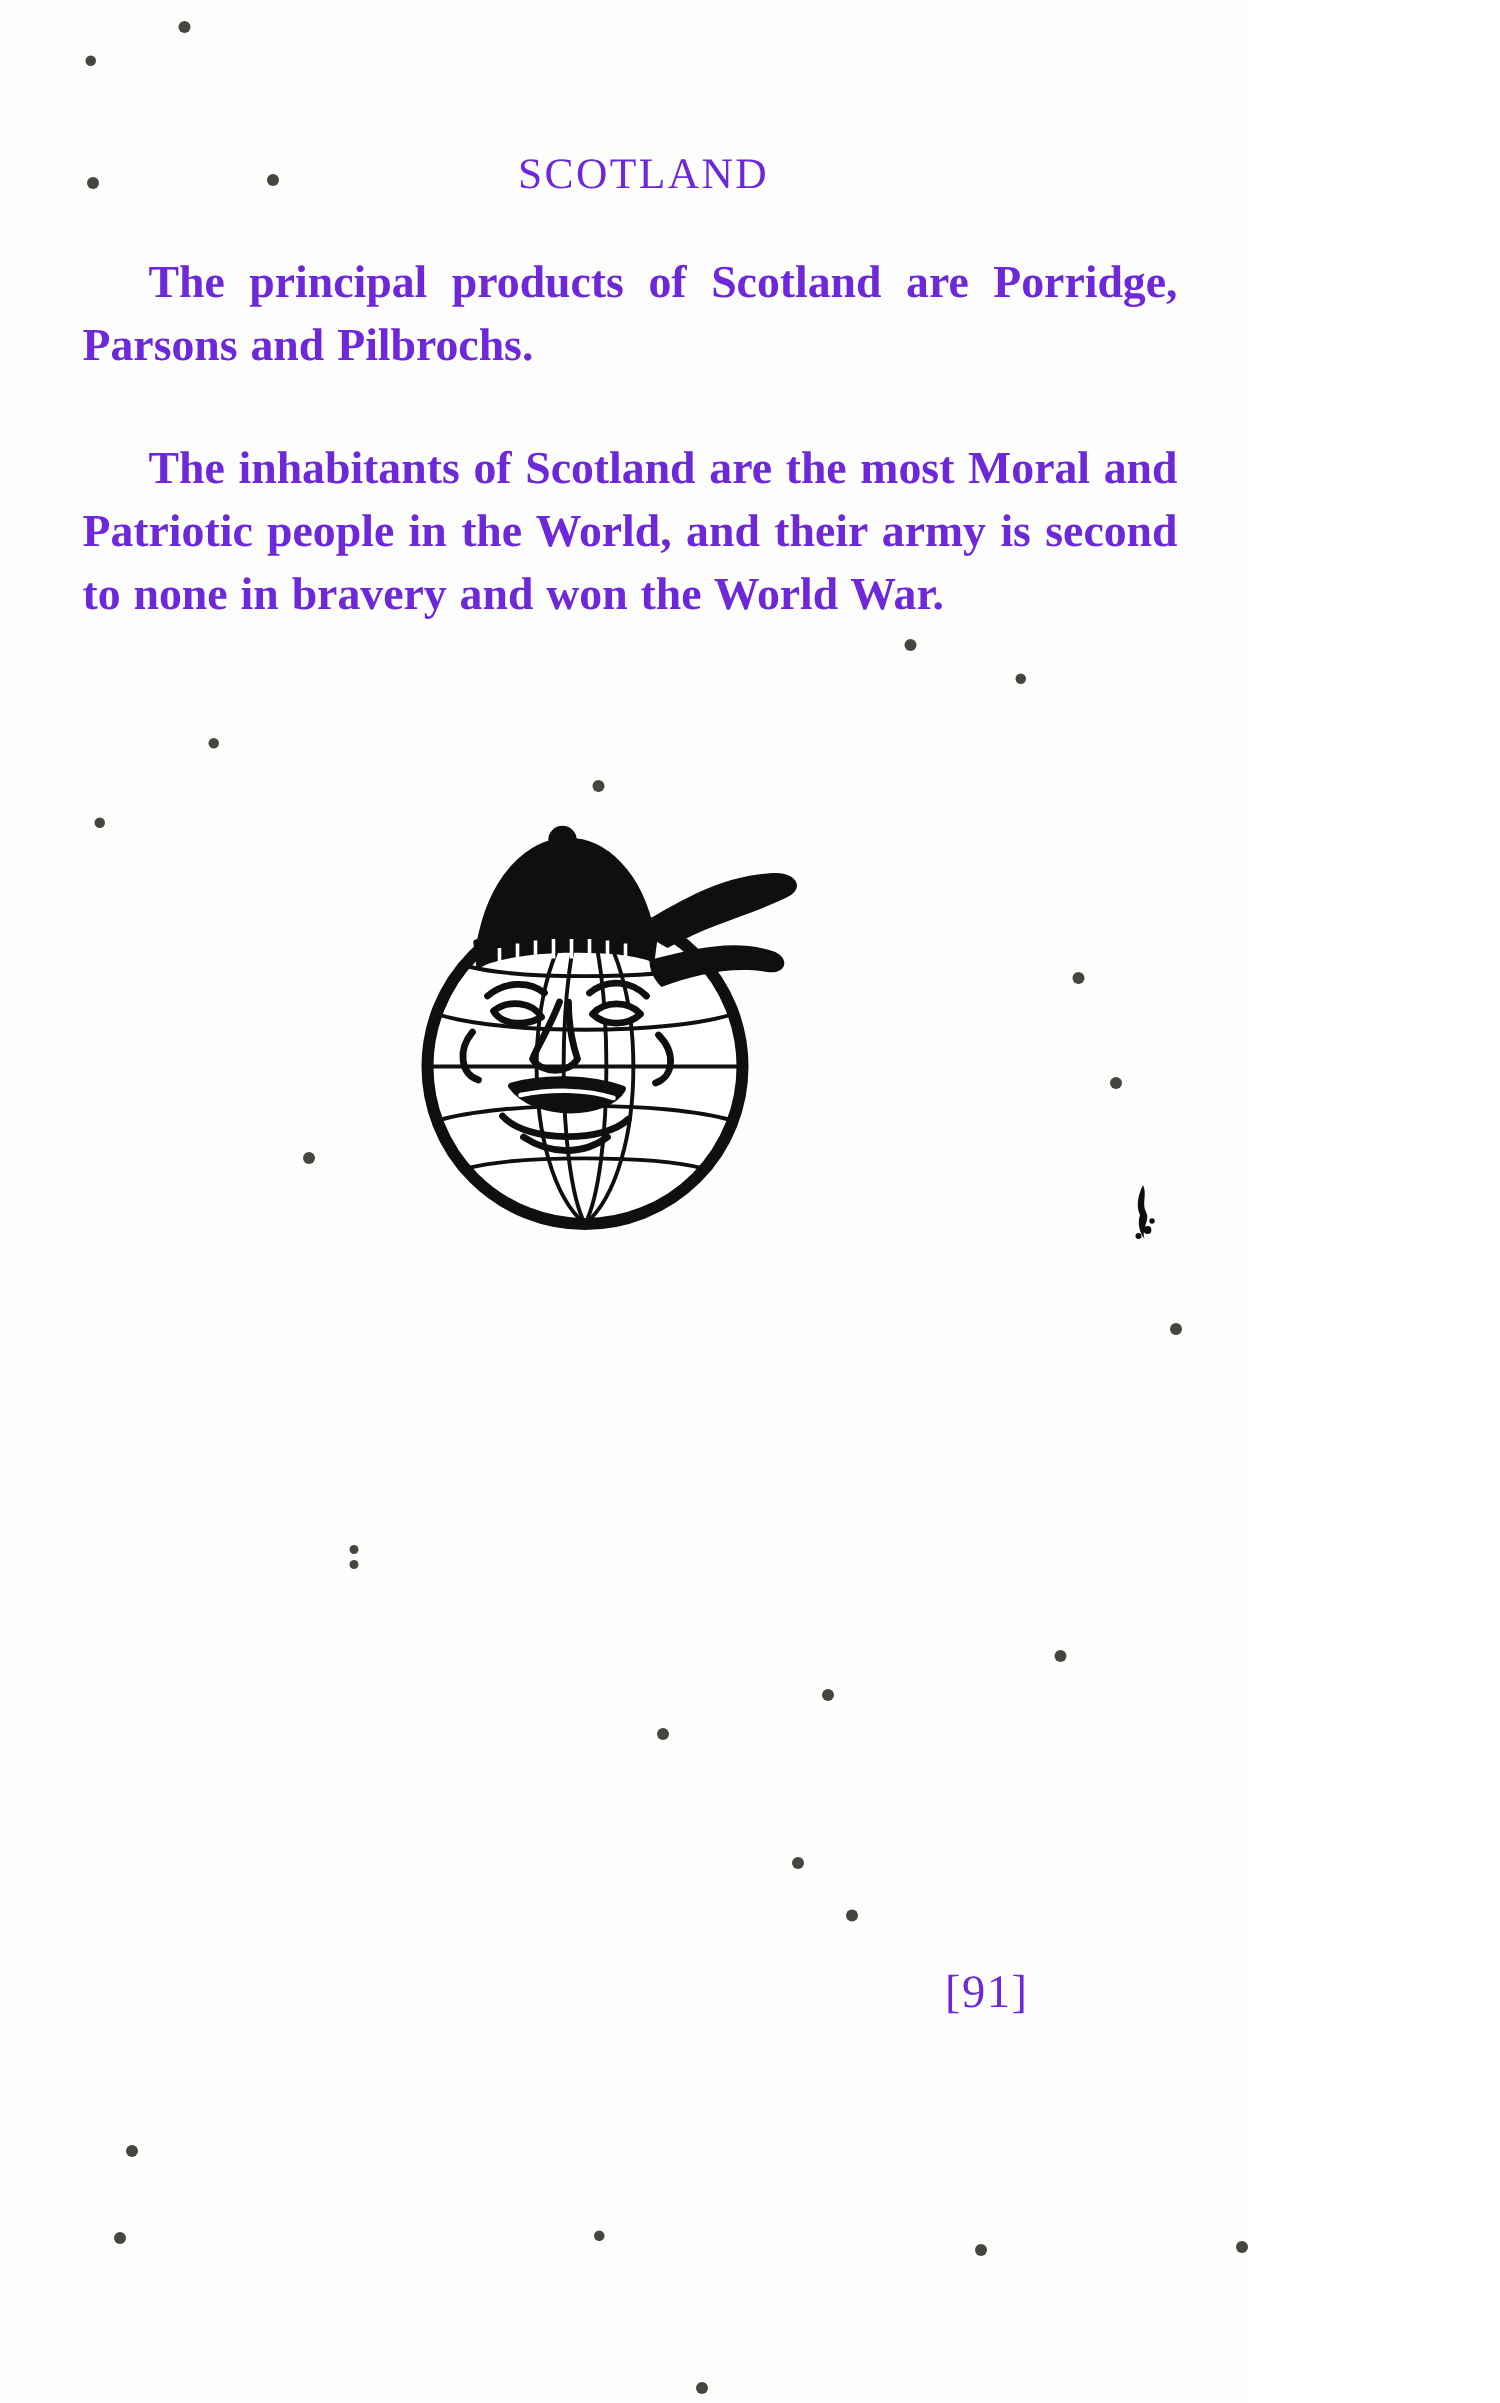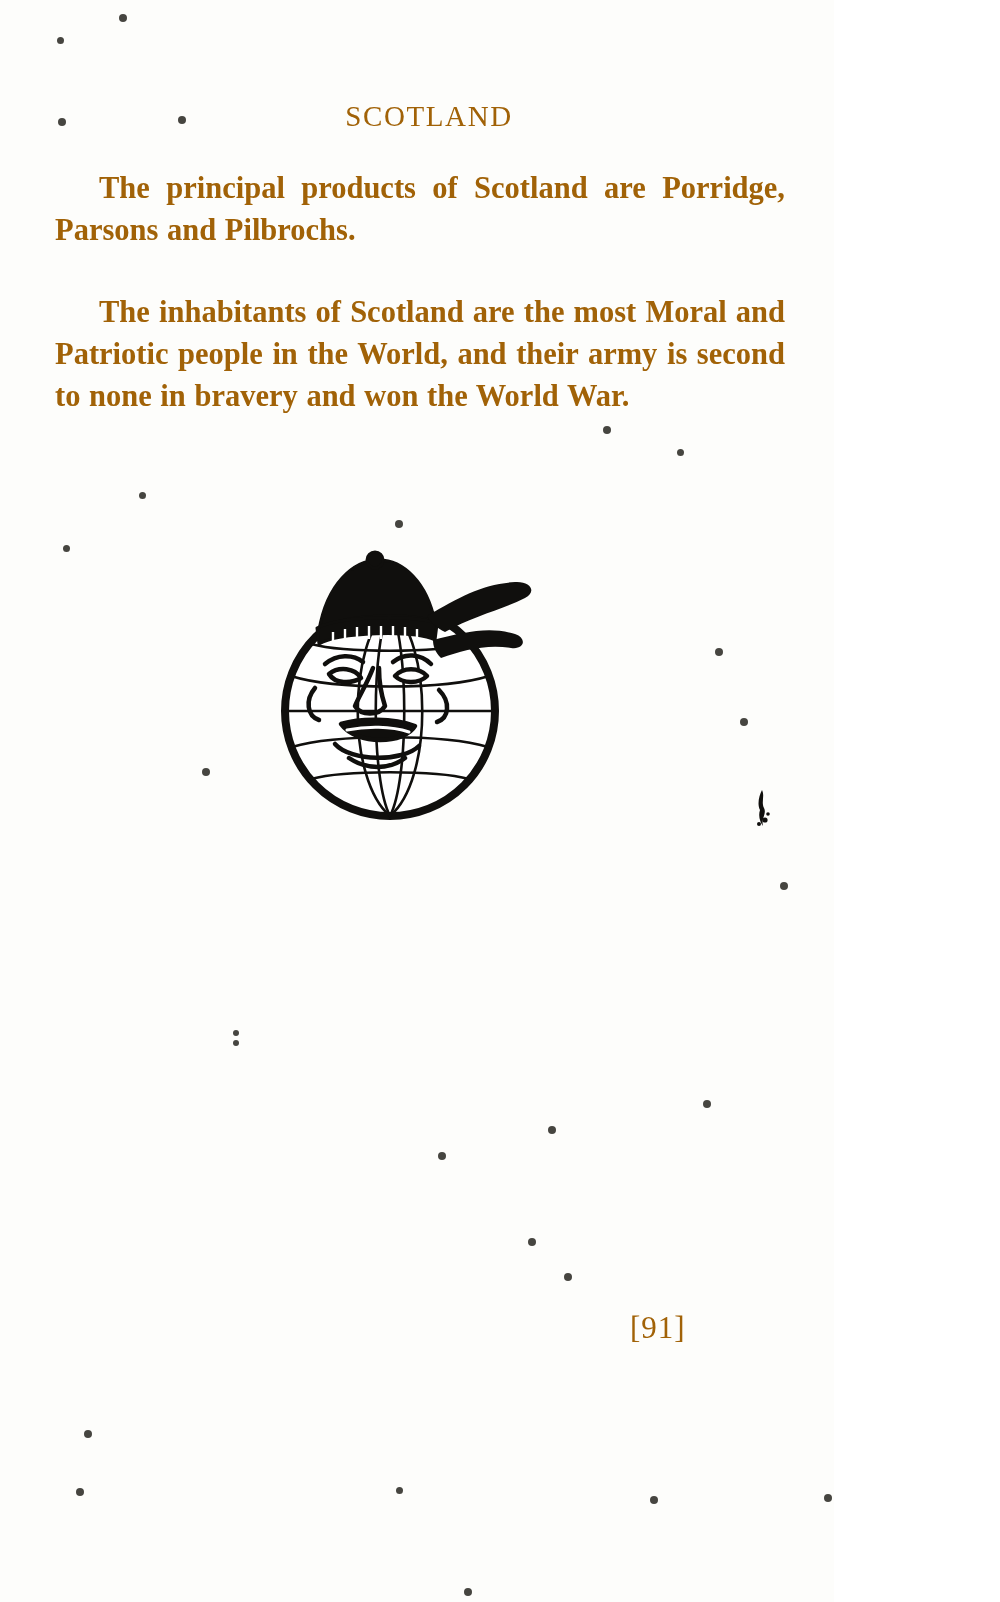--- a/index.html
+++ b/index.html
@@ -7,21 +7,21 @@
     padding: 0;
     background: #ffffff;
   }
   .page {
     position: relative;
     width: 834px;
     height: 1602px;
     background: #fdfdfb;
     overflow: hidden;
     font-family: "Liberation Serif", serif;
-    color: #a16207;
+    color: #6d28d9;
   }
 
   
   .speck {
     position: absolute;
     background: #26241f;
     border-radius: 50%;
     opacity: 0.85;
   }
 

